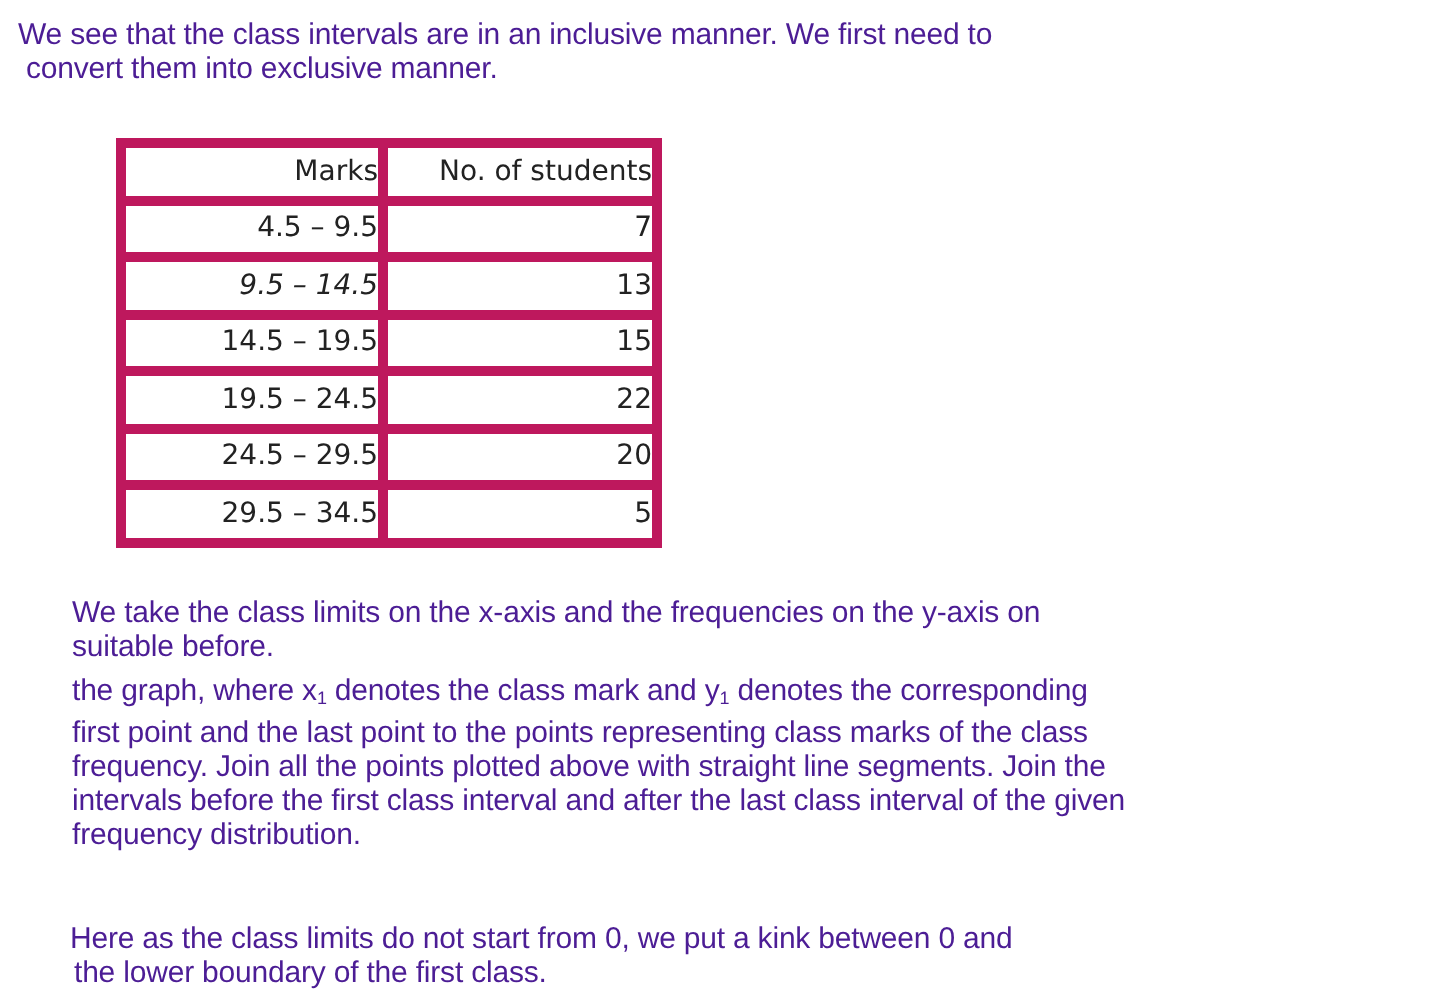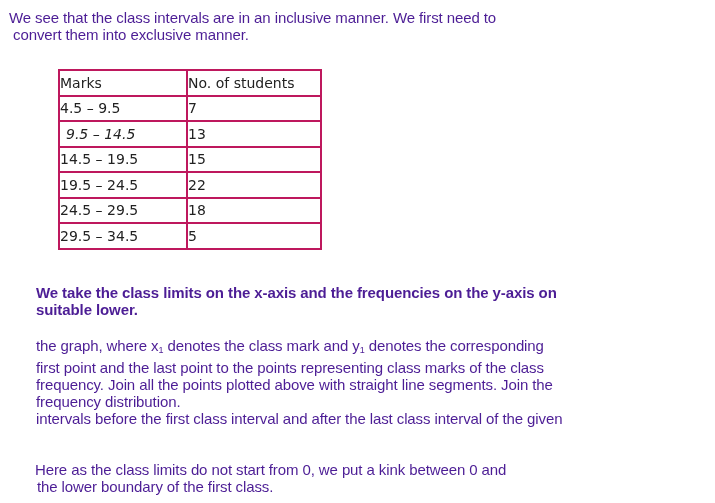--- a/index.html
+++ b/index.html
@@ -19,38 +19,38 @@
       position: absolute;
       font-family: "Liberation Sans", "DejaVu Sans", sans-serif;
       font-size: 15px;
       line-height: 17px;
       color: #4c1d95;
       white-space: nowrap;
       letter-spacing: -0.1px;
     }
     .para .line { display: block; }
     #p1 { left: 9px; top: 9px; }
-    #p2 { left: 36px; top: 284px; font-weight: bold; }
+    #p2 { left: 36px; top: 298px; }
     #p3 { left: 36px; top: 337px; }
     #p4 { left: 35px; top: 461px; }
 
     table.data {
       position: absolute;
       left: 58px;
       top: 69px;
       border-collapse: collapse;
       font-family: "DejaVu Sans", sans-serif;
       font-size: 14px;
       color: #222;
     }
     table.data td, table.data th {
-      border: 2px solid #be185d;
+      border: 5px solid #be185d;
       height: 23.5px;
       padding: 0;
-      text-align: left;
+      text-align: right;
       font-weight: normal;
     }
     table.data .c1 { width: 126px; }
     table.data .c2 { width: 132px; }
     sub { font-size: 9px; vertical-align: -2px; }
   </style>
 </head>
 <body>
 
 <div class="para" id="p1">
@@ -75,38 +75,38 @@
   <tr>
     <td>14.5 – 19.5</td>
     <td>15</td>
   </tr>
   <tr>
     <td>19.5 – 24.5</td>
     <td>22</td>
   </tr>
   <tr>
     <td>24.5 – 29.5</td>
-    <td>18</td>
+    <td>20</td>
   </tr>
   <tr>
     <td>29.5 – 34.5</td>
     <td>5</td>
   </tr>
 </tbody>
   </table>
 
 <div class="para" id="p2">
   <span class="line">We take the class limits on the x-axis and the frequencies on the y-axis on</span>
-  <span class="line">suitable lower.</span>
+  <span class="line">suitable before.</span>
 </div>
 
 <div class="para" id="p3">
   <span class="line"><span>the graph, where x</span><sub>1</sub><span> denotes the class mark and y</span><sub>1</sub><span> denotes the corresponding</span></span>
   <span class="line">first point and the last point to the points representing class marks of the class</span>
   <span class="line">frequency. Join all the points plotted above with straight line segments. Join the</span>
+  <span class="line">intervals before the first class interval and after the last class interval of the given</span>
   <span class="line">frequency distribution.</span>
-  <span class="line">intervals before the first class interval and after the last class interval of the given</span>
 </div>
 
 <div class="para" id="p4">
   <span class="line">Here as the class limits do not start from 0, we put a kink between 0 and</span>
   <span class="line" style="padding-left:2px;">the lower boundary of the first class.</span>
 </div>
 
 </body></html>

